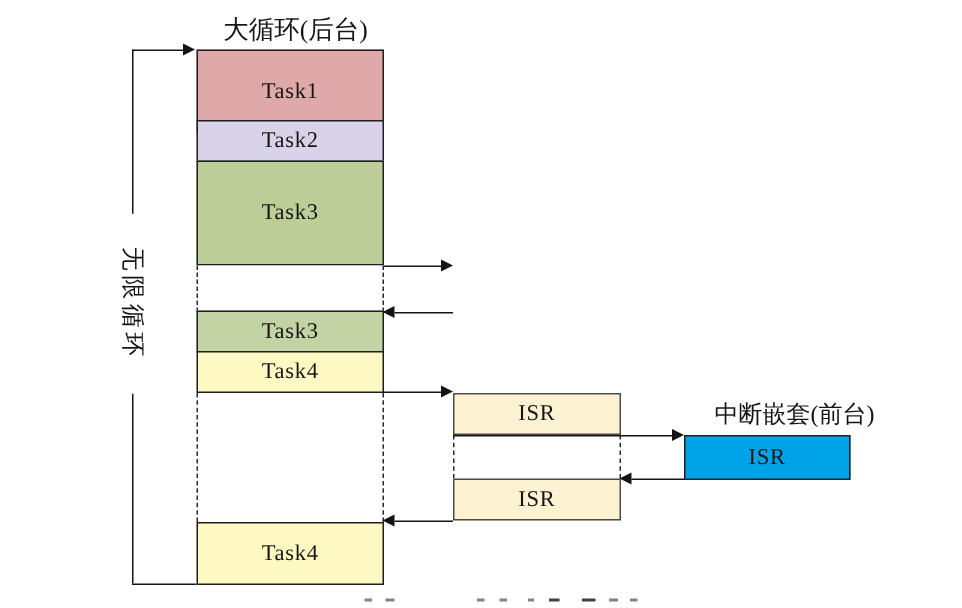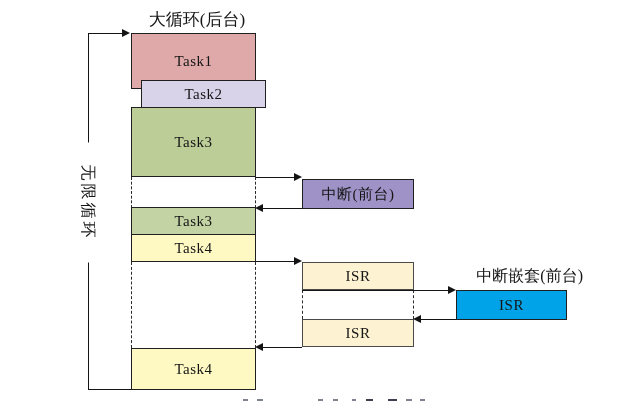--- a/index.html
+++ b/index.html
@@ -18,21 +18,21 @@
     border-left:1px dashed #2a2a2a;border-right:1px dashed #2a2a2a;background:#fff;
   }
   .hline{position:absolute;height:0;border-top:1px solid #141414;}
   .vline{position:absolute;width:0;border-left:1px solid #141414;}
   .vdash{position:absolute;width:0;border-left:1px dashed #2a2a2a;}
   .arr-r{position:absolute;width:0;height:0;border-top:4px solid transparent;
          border-bottom:4px solid transparent;border-left:8px solid #141414;}
   .arr-l{position:absolute;width:0;height:0;border-top:4px solid transparent;
          border-bottom:4px solid transparent;border-right:8px solid #141414;}
   .c-task1{background:#dfa9a9;}
-  .c-task2{background:#d9d3e9;margin-left:10px;}
+  .c-task2{background:#d9d3e9;}
   .c-task3{background:#bccd97;}
   .c-task3b{background:#c3d3a3;}
   .c-task4{background:#fef9c3;}
   .c-int{background:#9e92c6;}
   .c-isr{background:#fdf2d1;border-color:#4a4a4a;}
   .c-blue{background:#00a2e8;}
   .title{font-size:17px;text-align:center;}
   .rot-label{
     position:absolute;left:28px;top:193px;width:120px;height:19px;
     transform:rotate(90deg);text-align:center;font-size:16px;letter-spacing:3px;
@@ -63,21 +63,20 @@
 
   <div class="blk c-task3b" style="left:131px;top:207px;width:125px;height:28px;">Task3</div>
   <div class="blk c-task4" style="left:131px;top:234px;width:125px;height:28px;">Task4</div>
 
   <div class="gapcol" style="left:131px;top:262px;width:125px;height:86px;"></div>
 
   <div class="blk c-task4" style="left:131px;top:348px;width:125px;height:42px;">Task4</div>
 
   <div class="hline" style="left:256px;top:177px;width:38px;"></div>
   <div class="arr-r" style="left:294px;top:173px;"></div>
-  <div class="blk c-int" style="left:302px;top:179px;width:112px;height:30px;">中断(前台)</div>
   <div class="hline" style="left:263px;top:208px;width:39px;"></div>
   <div class="arr-l" style="left:255px;top:204px;"></div>
 
   <div class="hline" style="left:256px;top:261px;width:38px;"></div>
   <div class="arr-r" style="left:294px;top:257px;"></div>
   <div class="blk c-isr" style="left:302px;top:262px;width:112px;height:28px;">ISR</div>
 
   <div class="vdash" style="left:302px;top:290px;height:29px;"></div>
   <div class="vdash" style="left:413px;top:290px;height:29px;"></div>
 

